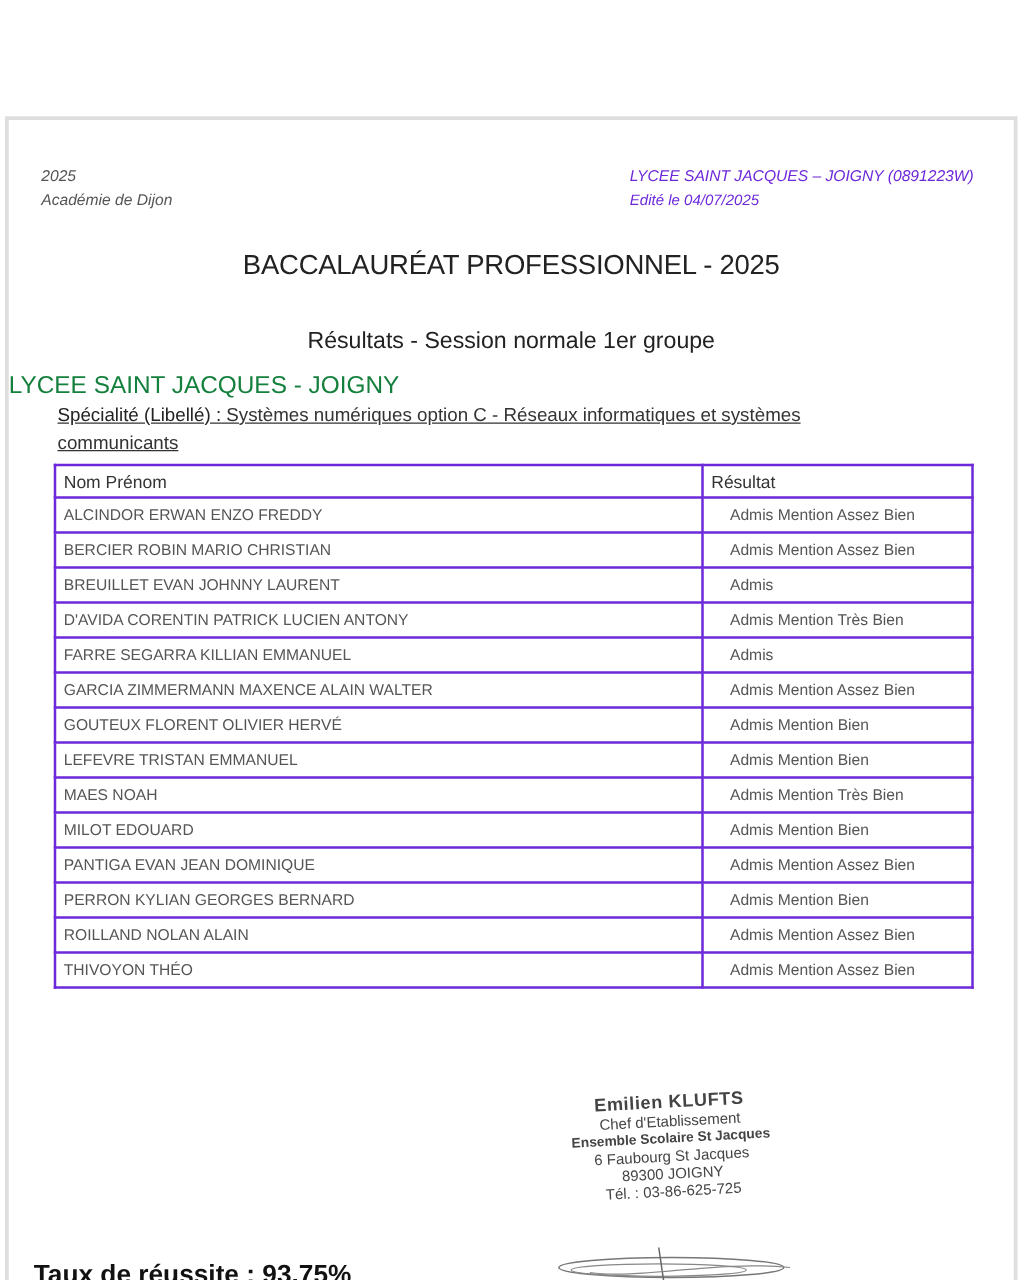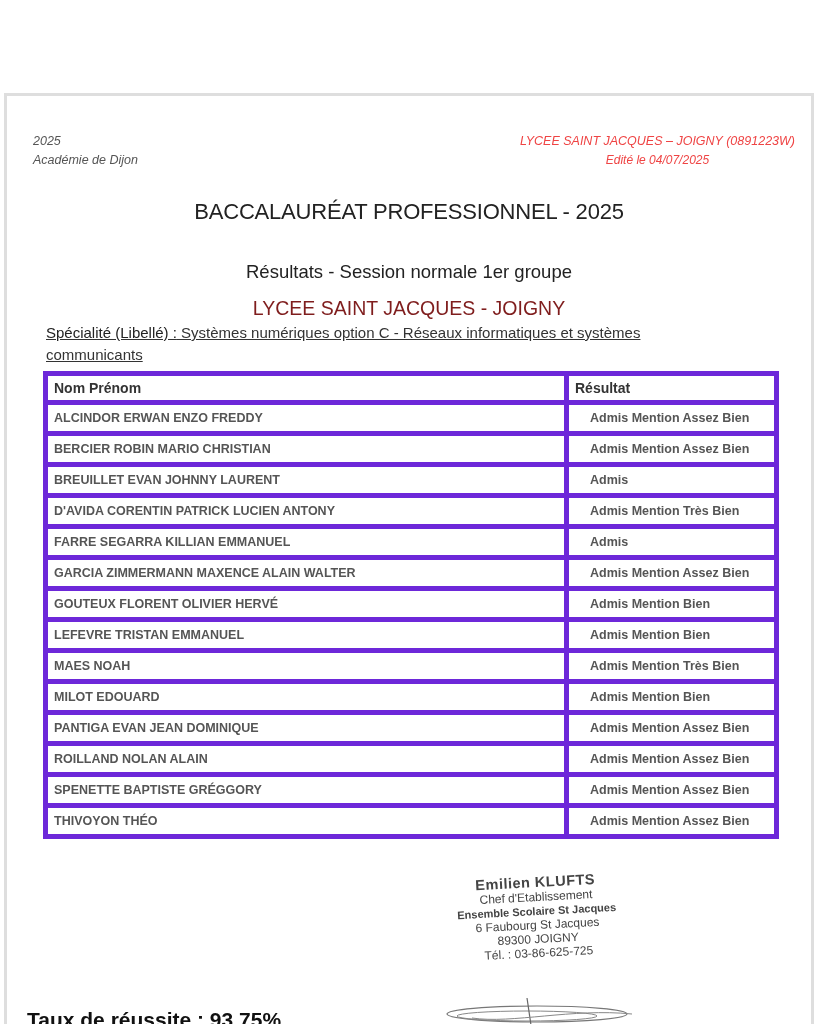--- a/index.html
+++ b/index.html
@@ -8,33 +8,33 @@
       background: #ffffff; position: relative;
       font-family: "Liberation Sans", sans-serif;
       color: #333;
     }
     .page {
       position: absolute; left: 4px; top: 93px; width: 810px; height: 960px;
       border: 3px solid #dedede; border-right-width: 3px;
       background: #fff; box-sizing: border-box;
     }
     .hdr-left { position: absolute; left: 26px; top: 36px; font-style: italic; font-size: 12.5px; color: #555; line-height: 19px; }
-    .hdr-right { position: absolute; right: 16px; top: 36px; font-style: italic; font-size: 12.5px; color: #ef4444; line-height: 19px; text-align: center; }
+    .hdr-right { position: absolute; right: 32px; top: 36px; font-style: italic; font-size: 12.5px; color: #6d28d9; line-height: 19px; text-align: left; }
     .hdr-right .edit { font-size: 12px; }
     .title { position: absolute; left: 0; right: 0; top: 103px; text-align: center; font-size: 22px; color: #222; letter-spacing: -0.2px; }
     .subtitle { position: absolute; left: 0; right: 0; top: 134px; text-align: center; font-size: 18.5px; color: #222; margin-top: 31px; }
-    .school { position: absolute; left: 0; right: 0; top: 201px; text-align: center; font-size: 19.5px; color: #7f1d1d; }
+    .school { position: absolute; left: 0; right: 0; top: 201px; text-align: left; font-size: 19.5px; color: #15803d; }
     .spec { position: absolute; left: 39px; top: 226px; width: 640px; font-size: 15px; line-height: 22px; color: #333; text-decoration: underline; }
     .spec .label { color: #222; }
     table.results {
       position: absolute; left: 36px; top: 275px; width: 736px;
       border-collapse: collapse; font-size: 12.5px; color: #555;
     }
     table.results td, table.results th {
-      border: 5px solid #6d28d9; height: 26px; padding: 0 0 0 6px; text-align: left; font-weight: bold;
+      border: 2px solid #6d28d9; height: 26px; padding: 0 0 0 6px; text-align: left; font-weight: normal;
       white-space: nowrap;
     }
     table.results th { font-size: 14px; color: #333; height: 24px; }
     table.results td.name { width: 510px; margin-top: 28px; }
     table.results td.res { font-size: 12.5px; padding-left: 21px; }
     .stamp { position: absolute; left: 430px; top: 778px; width: 200px; text-align: center; transform: rotate(-3deg); color: #444; }
     .stamp .n { font-weight: bold; font-size: 14.5px; letter-spacing: 0.5px; }
     .stamp .r { font-size: 12px; line-height: 14px; }
     .stamp .o { font-weight: bold; font-size: 11px; line-height: 14px; }
     .stamp .l { font-size: 12px; line-height: 14px; }
@@ -108,25 +108,25 @@
         </tr>
         <tr>
           <td class="name">MILOT  EDOUARD</td>
           <td class="res">Admis Mention Bien</td>
         </tr>
         <tr>
           <td class="name">PANTIGA  EVAN JEAN DOMINIQUE</td>
           <td class="res">Admis Mention Assez Bien</td>
         </tr>
         <tr>
-          <td class="name">ROILLAND  NOLAN ALAIN</td>
-          <td class="res">Admis Mention Assez Bien</td>
+          <td class="name">PERRON  KYLIAN GEORGES BERNARD</td>
+          <td class="res">Admis Mention Bien</td>
         </tr>
         <tr>
-          <td class="name">SPENETTE  BAPTISTE GRÉGGORY</td>
+          <td class="name">ROILLAND  NOLAN ALAIN</td>
           <td class="res">Admis Mention Assez Bien</td>
         </tr>
         <tr>
           <td class="name">THIVOYON  THÉO</td>
           <td class="res">Admis Mention Assez Bien</td>
         </tr>
       </tbody>
   </table>
 
   <div class="stamp">

